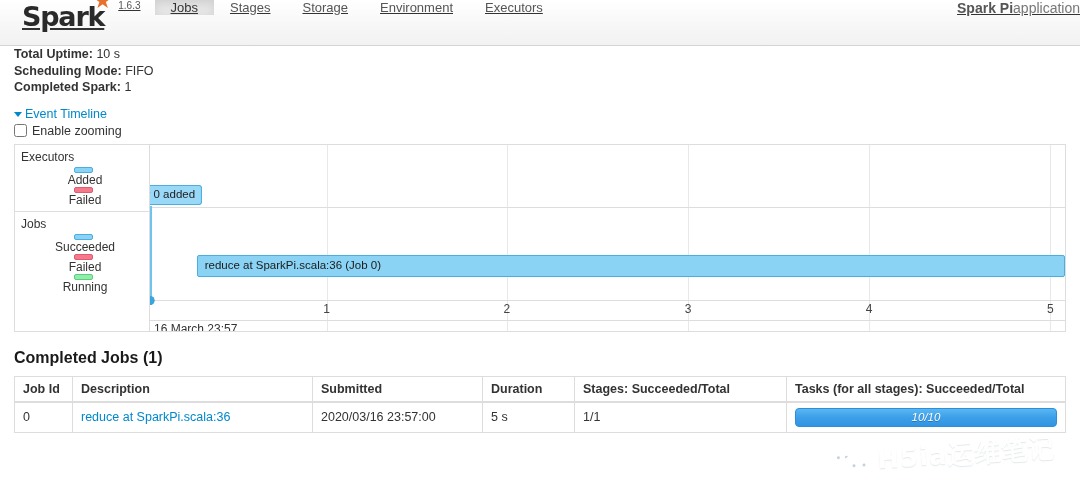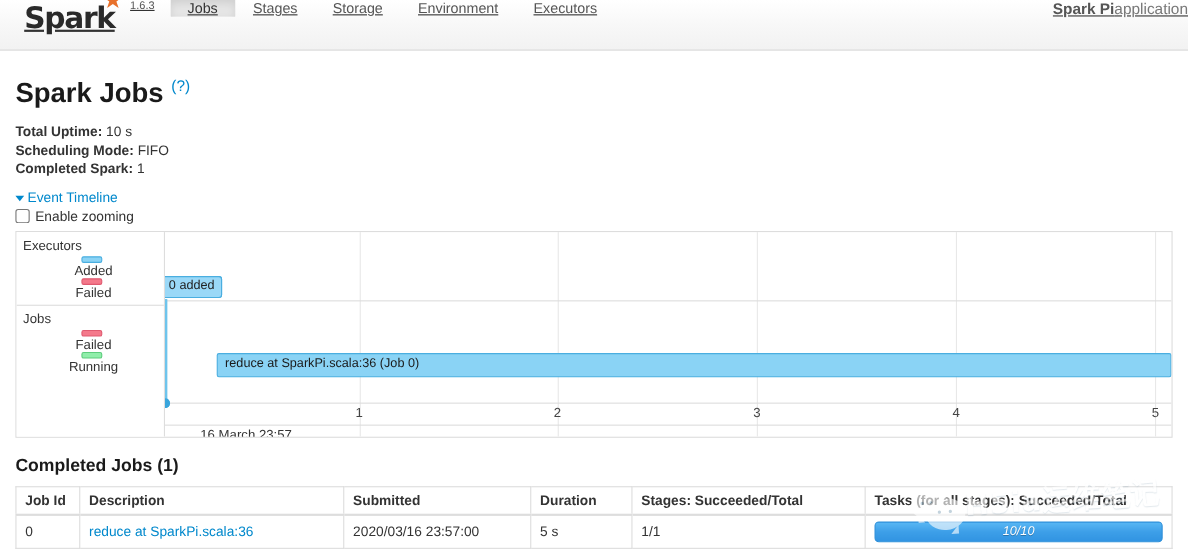--- a/index.html
+++ b/index.html
@@ -382,24 +382,20 @@
   </div>
 
   <div class="navbar-right">
     <b>Spark Pi</b>
       <span> application</span>
   </div>
 </div>
 
 <div class="page">
 
-  <div class="page-title">
-    <span>Spark Jobs</span>
-    <a class="help">(?)</a>
-  </div>
 
   <ul class="summary-list">
     <li>
       <b>Total Uptime:</b>
       <span>10 s</span>
     </li>
     <li>
       <b>Scheduling Mode:</b>
       <span>FIFO</span>
     </li>
@@ -429,20 +425,24 @@
           <span>Added</span>
         </div>
         <div class="tl-legend-item">
           <span class="swatch" style="background:#f4798b;border:1px solid #e05a70;"></span>
           <span>Failed</span>
         </div>
       </div>
       <div class="tl-legend-group jobs">
         <div class="tl-legend-title">Jobs</div>
         <div class="tl-legend-item">
+          <span class="swatch" style="background:#8ad3f5;border:1px solid #4aaee0;"></span>
+          <span>Succeeded</span>
+        </div>
+        <div class="tl-legend-item">
           <span class="swatch" style="background:#f4798b;border:1px solid #e05a70;"></span>
           <span>Failed</span>
         </div>
         <div class="tl-legend-item">
           <span class="swatch" style="background:#90eeaa;border:1px solid #5dcc7d;"></span>
           <span>Running</span>
         </div>
       </div>
     </div>
 
@@ -471,21 +471,21 @@
       <div class="job-bar" style="left:5.1%; right:0; top:110px; height:22px;">reduce at SparkPi.scala:36 (Job 0)</div>
 
       <div class="tl-axis" style="top:157px;">
         <div class="tl-tick" style="left:19.3%;">1</div>
         <div class="tl-tick" style="left:39.0%;">2</div>
         <div class="tl-tick" style="left:58.8%;">3</div>
         <div class="tl-tick" style="left:78.6%;">4</div>
         <div class="tl-tick" style="left:98.4%;">5</div>
       </div>
       <div class="tl-hline" style="top:175px;"></div>
-      <div class="tl-axis-date" style="top:177px; left:4px;margin-left:28px;">16 March 23:57</div>
+      <div class="tl-axis-date" style="top:177px; left:4px;">16 March 23:57</div>
     </div>
   </div>
 
   
   <div class="section-title">Completed Jobs (1)</div>
 
   <table class="jobs-table">
     <colgroup>
       <col style="width:58px">
       <col style="width:240px">

